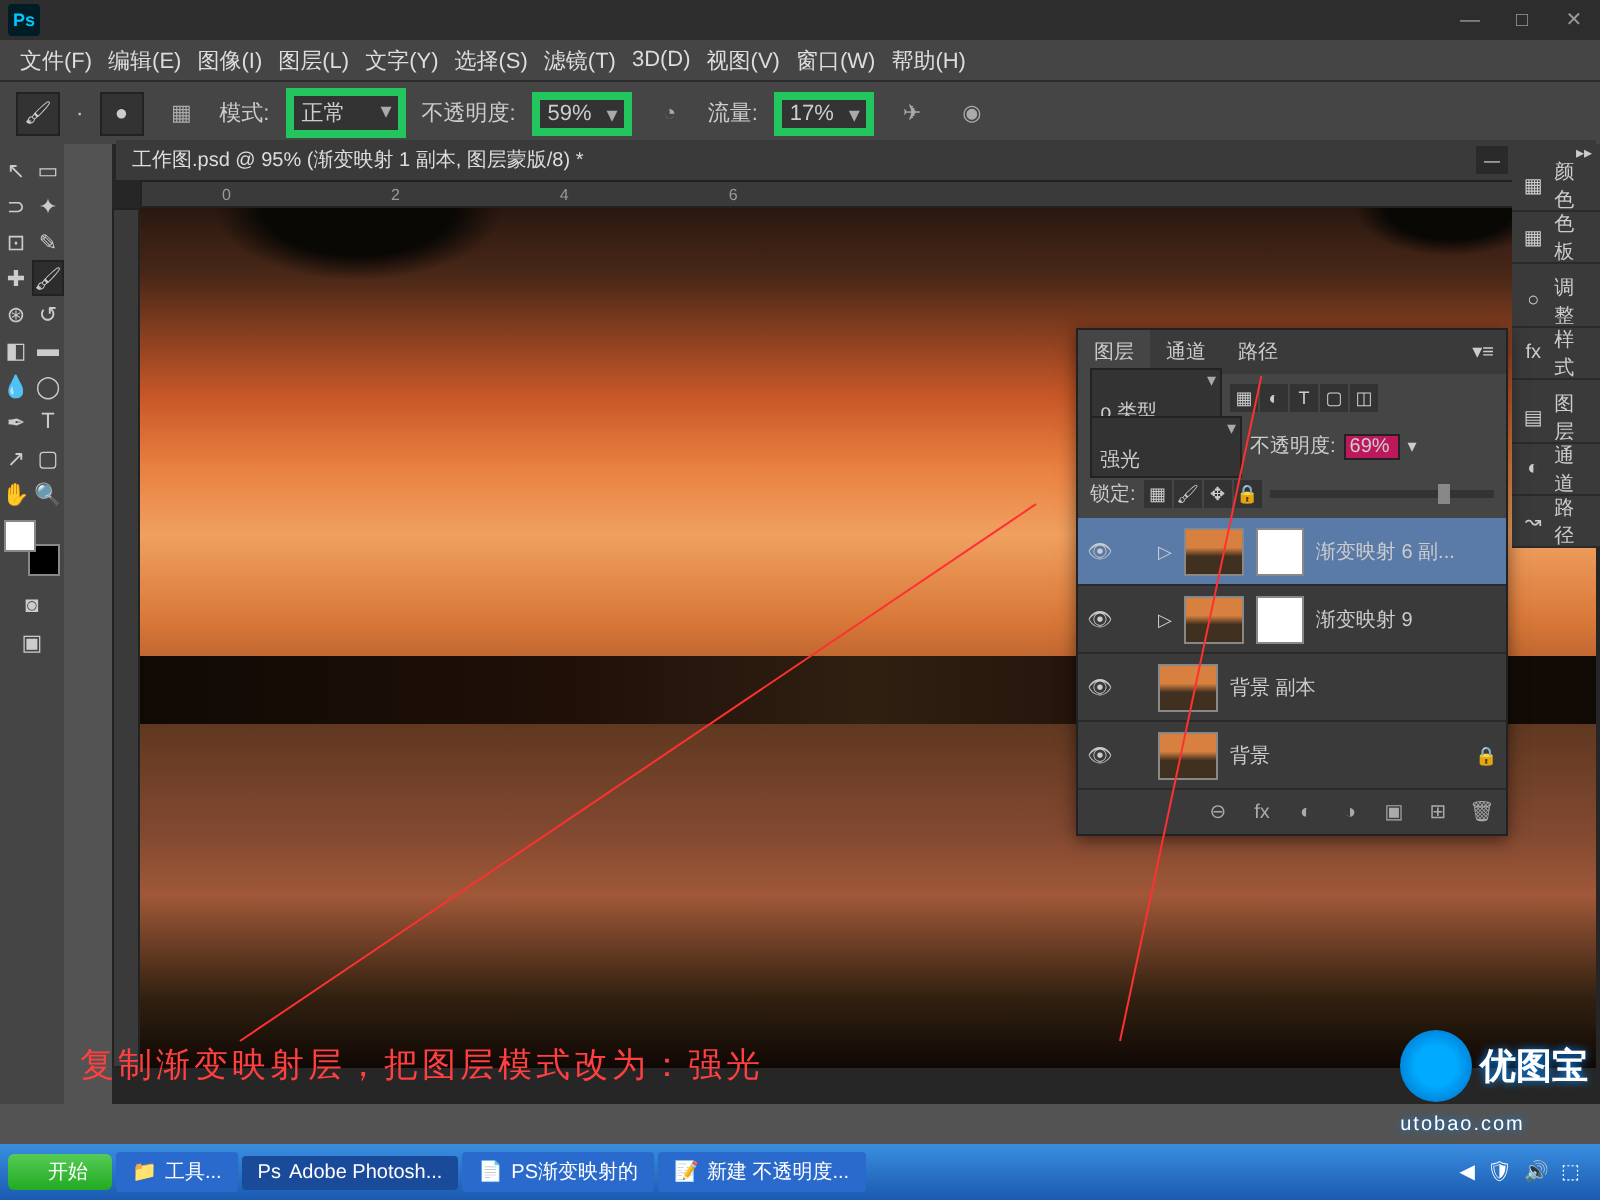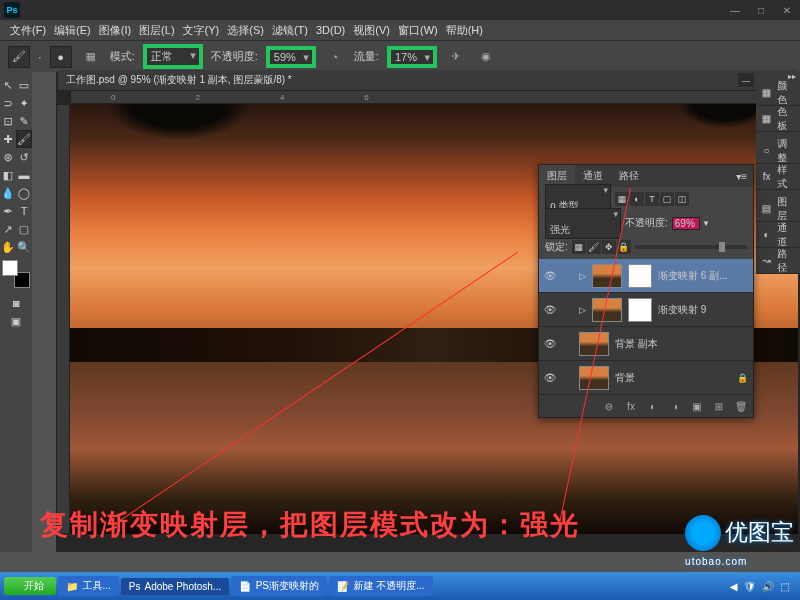--- a/index.html
+++ b/index.html
@@ -57,21 +57,21 @@
 .layer-list{background:#3a3a3a}
 .layer{height:34px;display:flex;align-items:center;padding:0 4px;gap:6px;border-bottom:1px solid #2a2a2a;font-size:10px}
 .layer.sel{background:#5a7aa8}
 .layer .eye{width:14px;text-align:center}
 .layer .link{width:10px}
 .layer .thumb{width:30px;height:24px;background:linear-gradient(to bottom,#d88040 40%,#403020 60%);border:1px solid #888}
 .layer .mask{width:24px;height:24px;background:#fff;border:1px solid #888}
 .layer .name{flex:1;overflow:hidden;white-space:nowrap}
 .lp-foot{height:22px;display:flex;align-items:center;justify-content:flex-end;padding:0 4px;gap:6px;font-size:10px;background:#3a3a3a}
 .lp-foot span{width:16px;text-align:center;color:#aaa}
-.annot{position:absolute;left:40px;bottom:56px;font-size:28px;color:#ff4040;font-weight:700;letter-spacing:2px}
+.annot{position:absolute;left:40px;bottom:56px;font-size:17px;color:#ff4040;font-weight:400;letter-spacing:2px}
 .redline{position:absolute;background:#ff3030;height:1px;transform-origin:left center;pointer-events:none}
 .taskbar{position:absolute;bottom:0;left:0;right:0;height:28px;background:linear-gradient(to bottom,#3a8ee0,#1a5ab0);display:flex;align-items:center;padding:0 4px;gap:2px;font-size:10px;color:#fff}
 .taskbar .start{background:linear-gradient(to bottom,#5c5,#2a2);padding:2px 12px 2px 20px;border-radius:3px;position:relative}
 .taskbar .task{background:#2a6acc;padding:3px 8px;border-radius:2px;display:flex;align-items:center;gap:4px;max-width:110px;overflow:hidden}
 .taskbar .task.active{background:#1a4a9a}
 .taskbar .tray{margin-left:auto;display:flex;align-items:center;gap:6px;padding:0 6px}
 .logo-utobao{position:absolute;right:6px;bottom:32px;font-size:14px;color:#fff;text-shadow:0 0 4px #08f}
 .logo-utobao .bird{display:inline-block;width:36px;height:36px;background:radial-gradient(circle,#0af 40%,#08d 70%);border-radius:50%;vertical-align:middle}
 </style>
 </head>
@@ -308,21 +308,21 @@
 </div>
 
 <div class="redline" style="left:120px;top:520px;width:480px;transform:rotate(-34deg)"></div>
 <div class="redline" style="left:560px;top:520px;width:340px;transform:rotate(-78deg)"></div>
 
 <div class="annot">复制渐变映射层，把图层模式改为：强光</div>
 
 <div class="logo-utobao">
   <span class="bird"></span>
   <span style="vertical-align:middle">
-    <span style="font-size:23px;font-weight:normal">优图宝</span><br>
+    <span style="font-size:18px;font-weight:bold">优图宝</span><br>
     <span style="font-size:10px;letter-spacing:1px">utobao.com</span>
   </span>
 </div>
 
 <div class="taskbar">
   <span class="start">开始</span>
   <span class="task">
       <span>📁</span>
       <span>工具...</span>
     </span>

